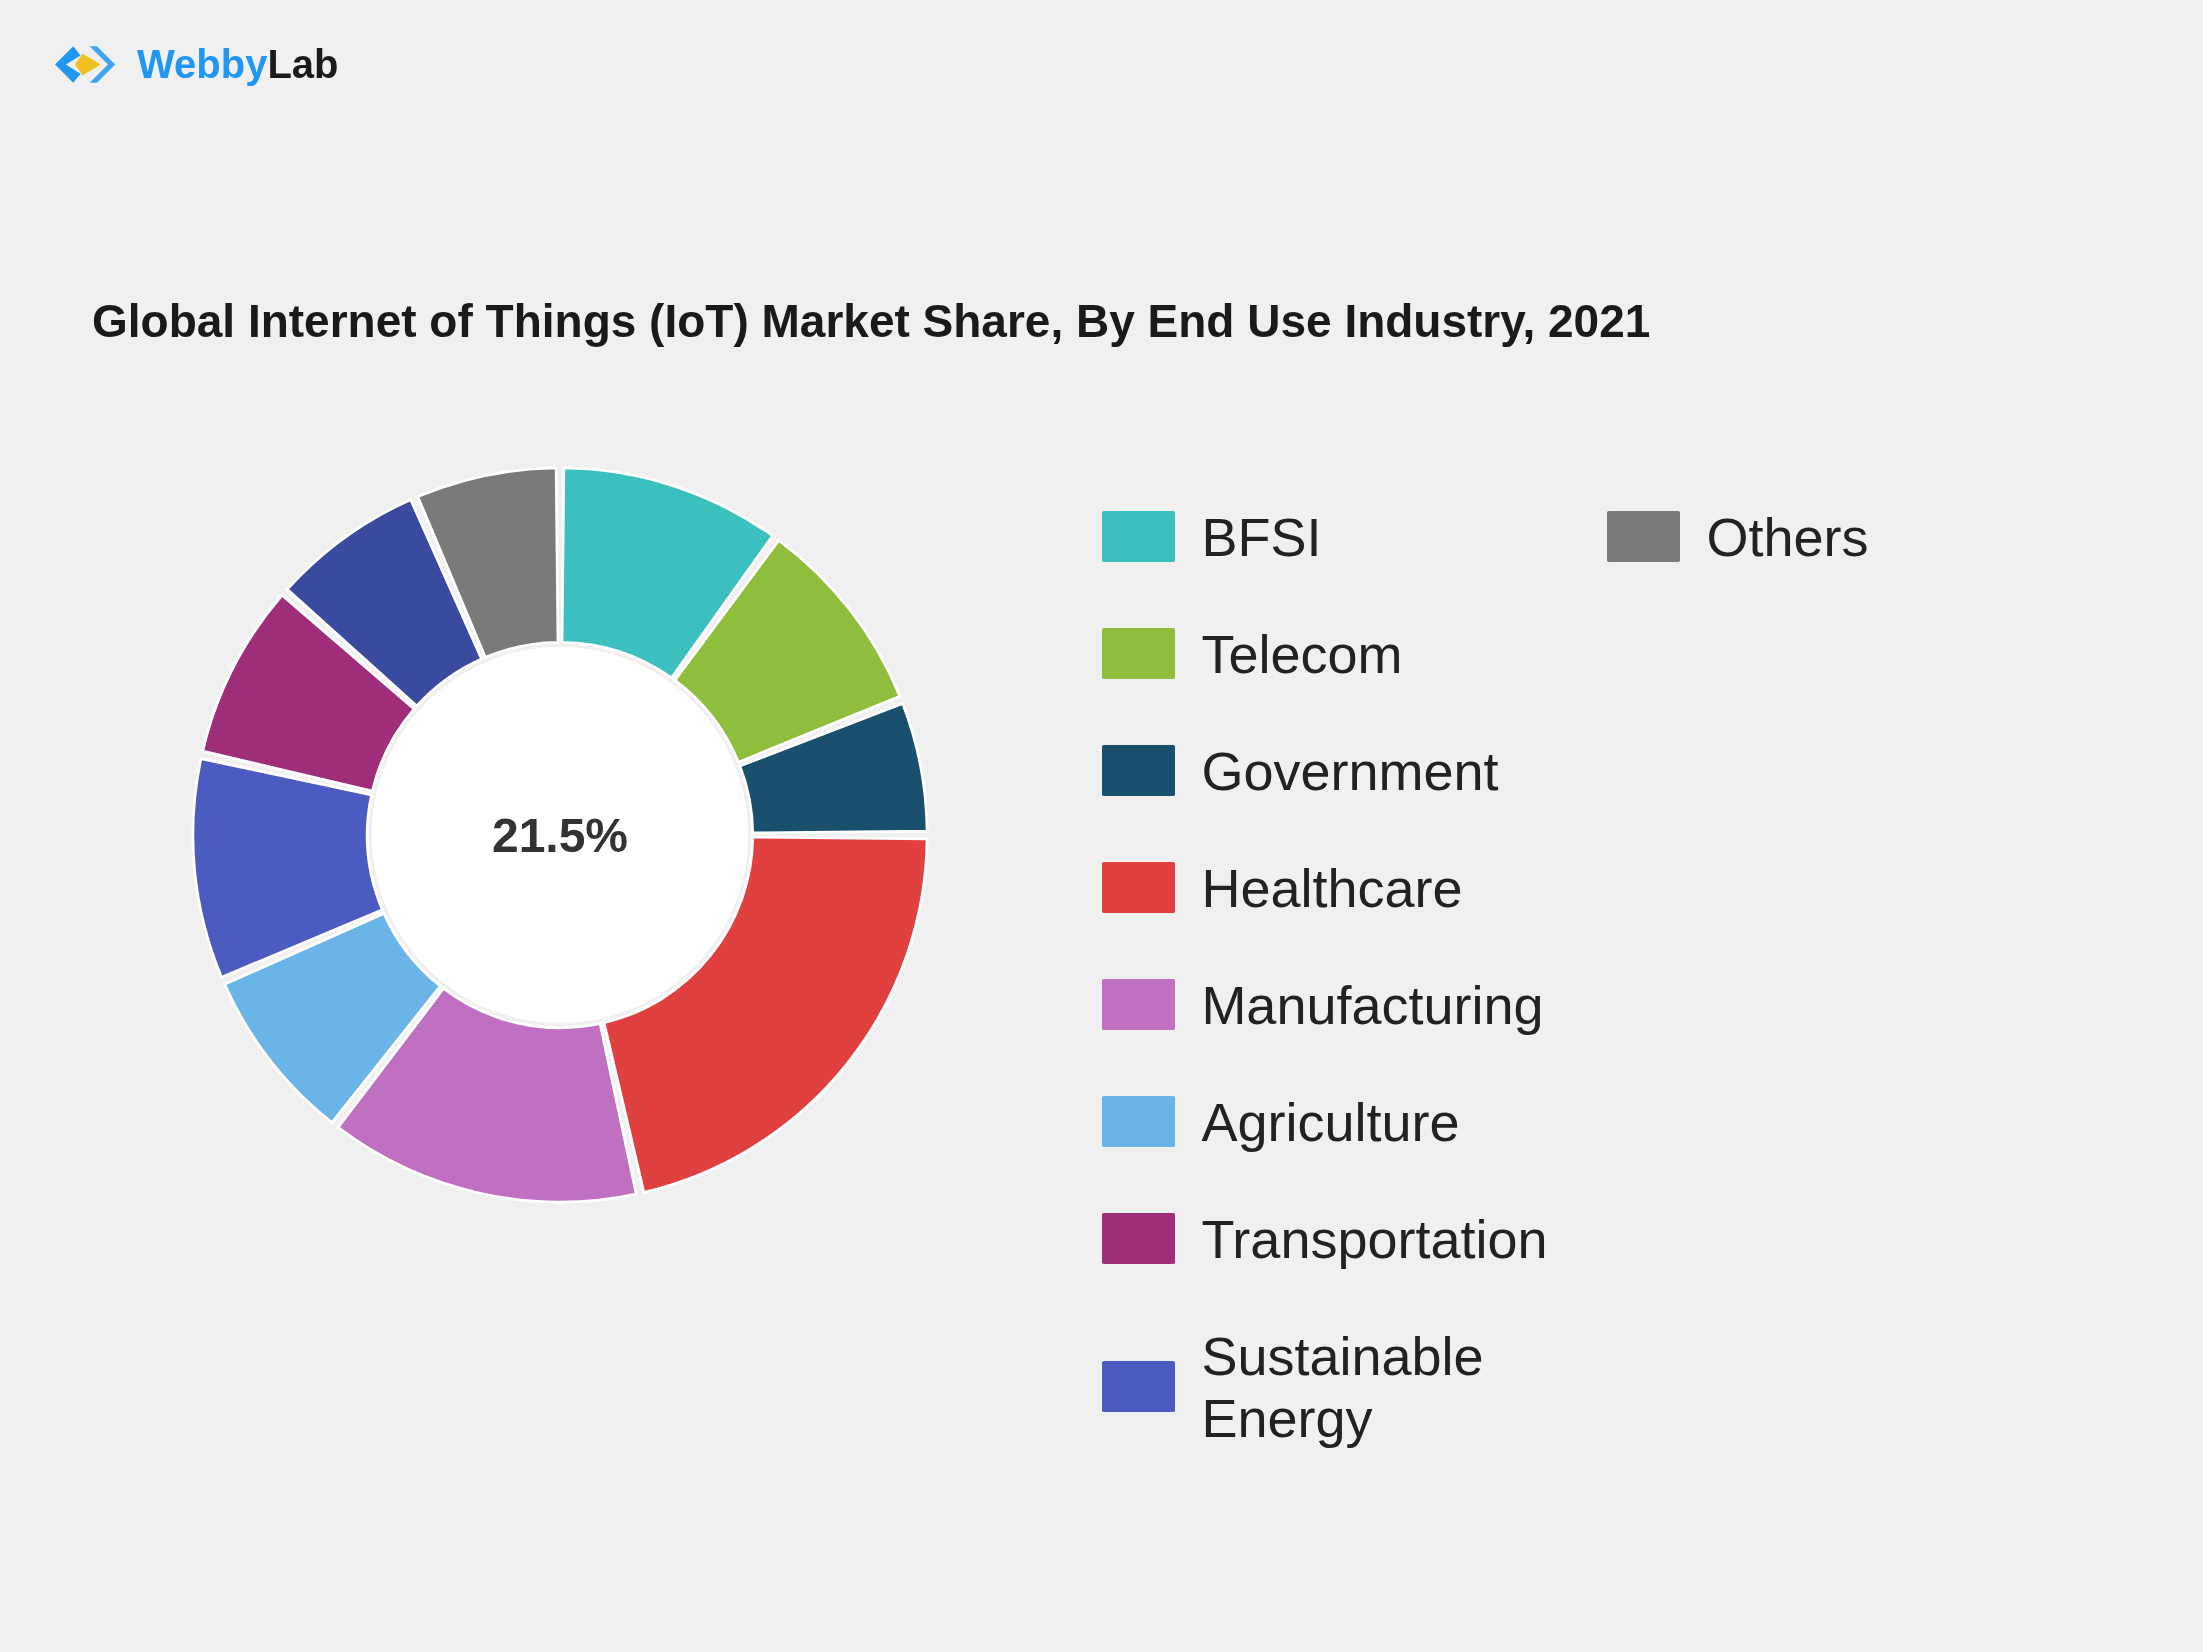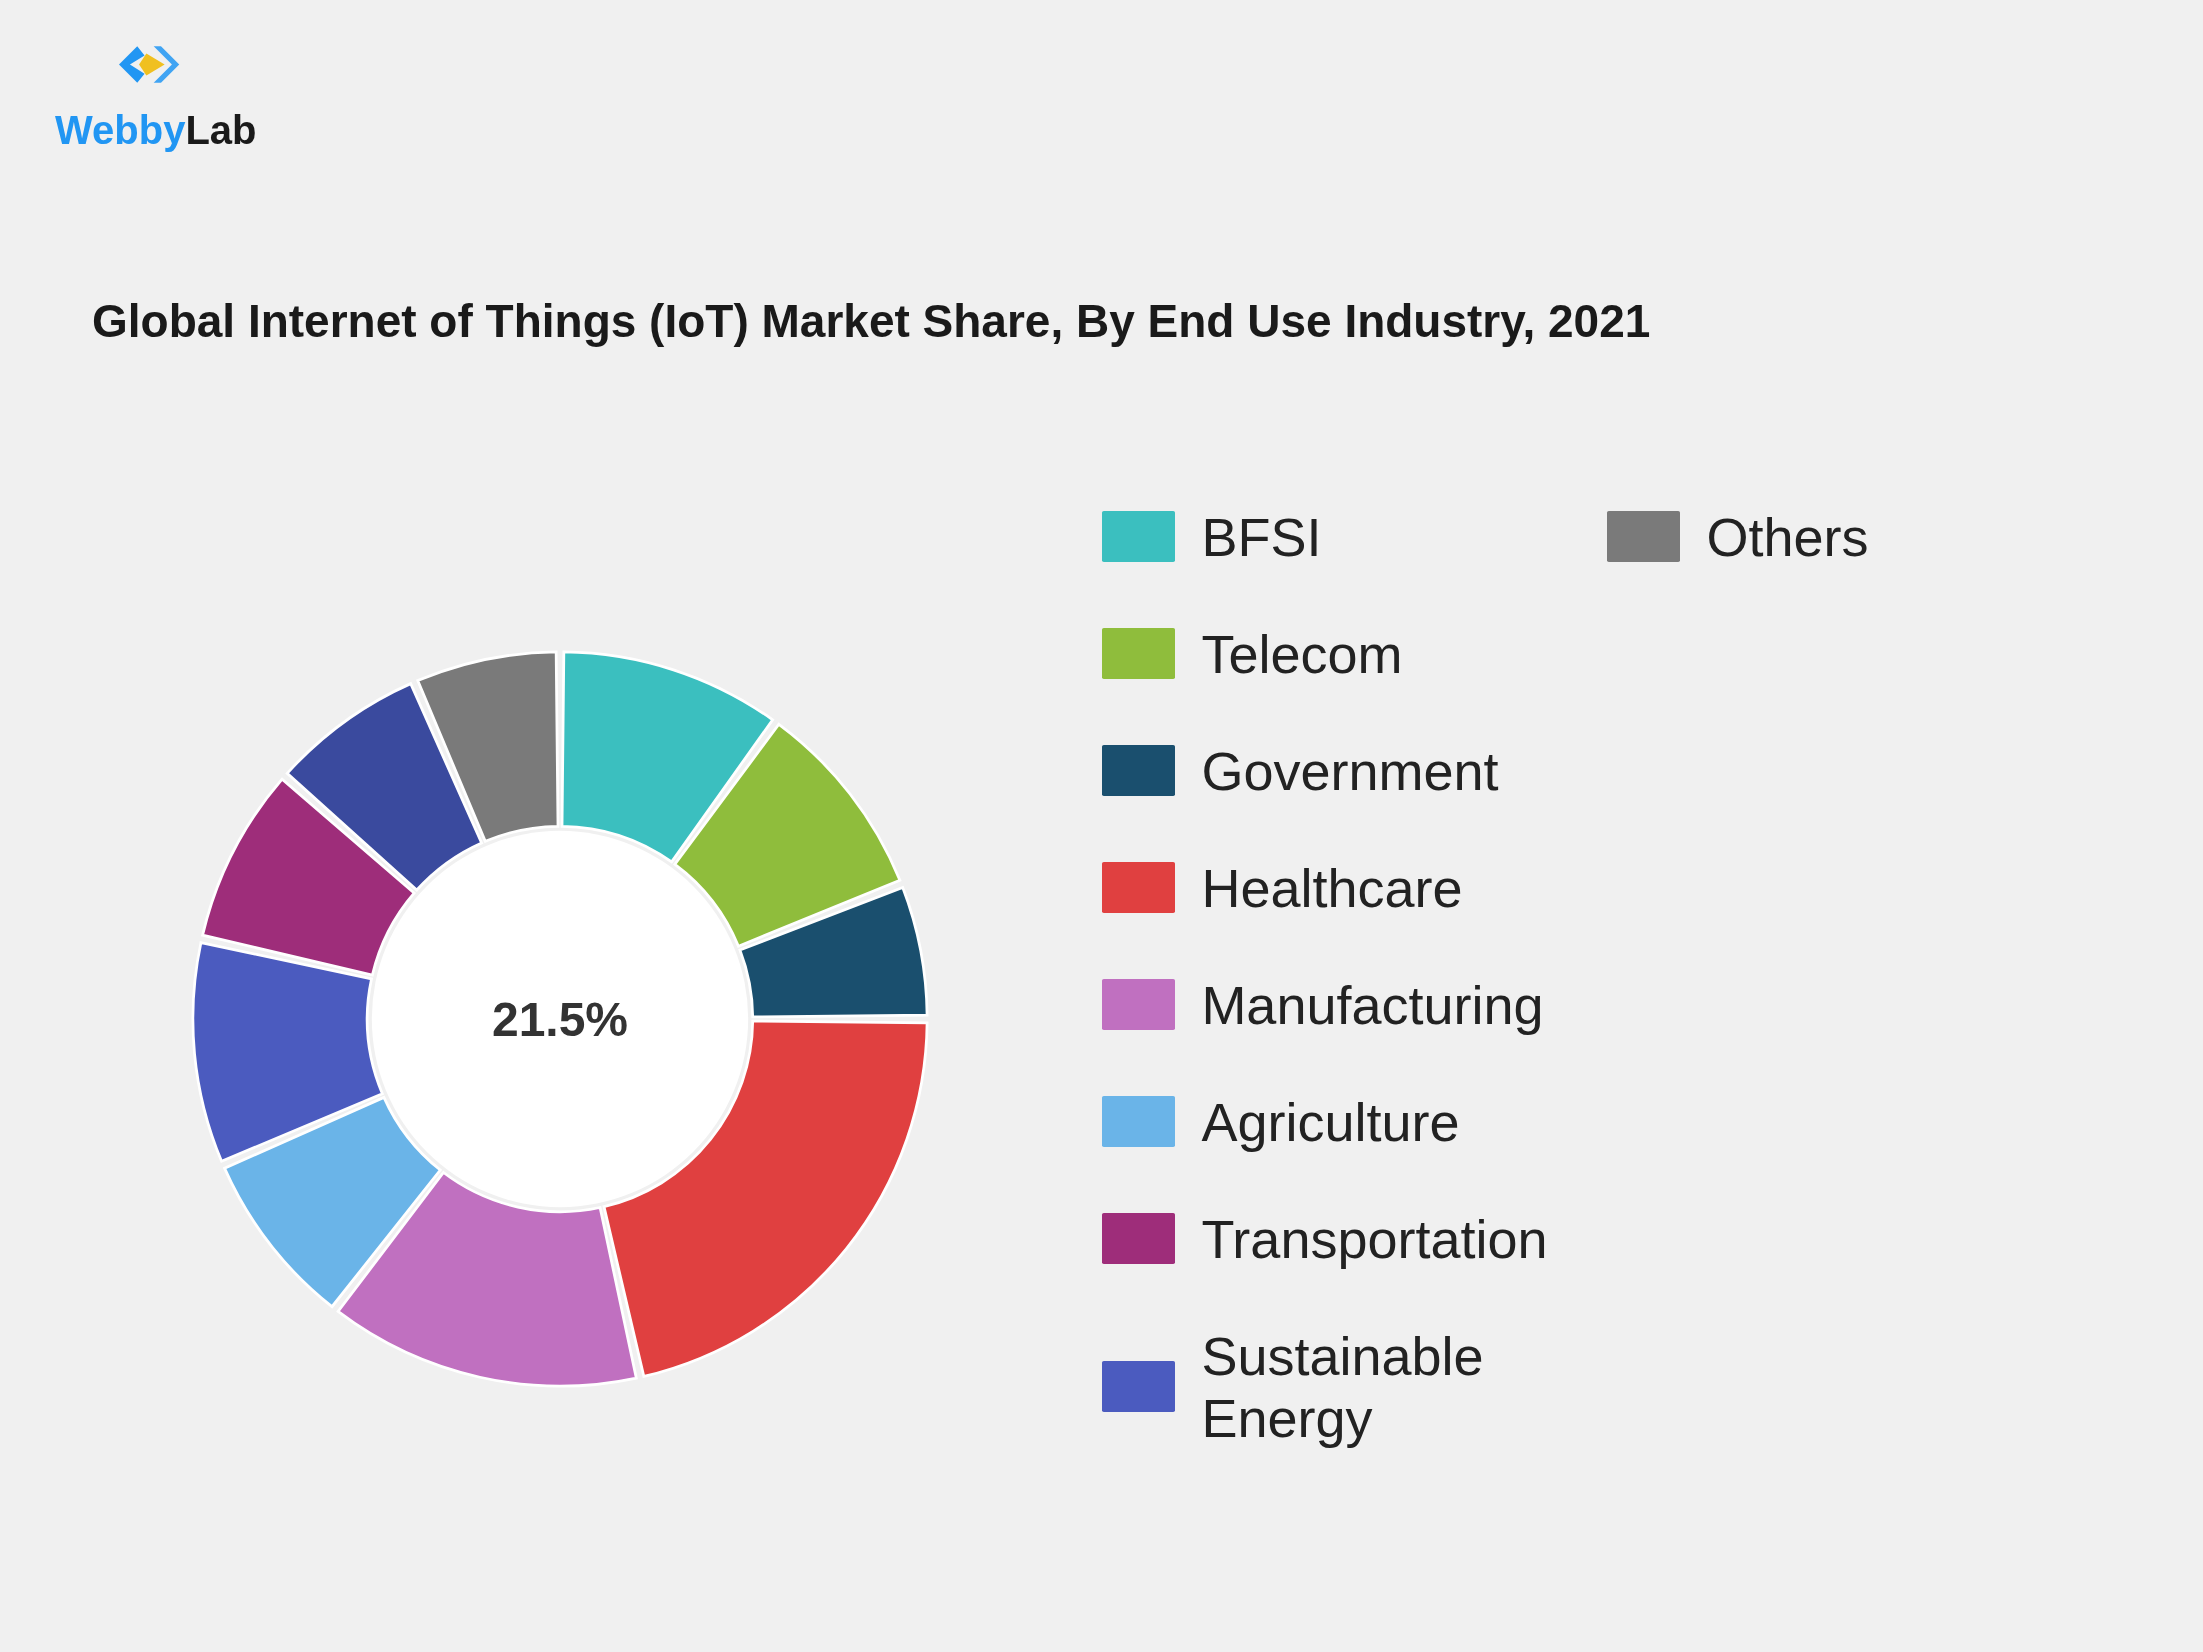--- a/index.html
+++ b/index.html
@@ -15,22 +15,21 @@
       height: 1653px;
       background: #f0f0f0;
       position: relative;
     }
     .logo-area {
       position: absolute;
       top: 37px;
       left: 55px;
       display: flex;
       align-items: center;
-      gap: 16px;
-      flex-direction: column;
+      gap: 9px;
     }
     .logo-icon {
       width: 73px;
       height: 55px;
     }
     .logo-text {
       font-family: Arial, sans-serif;
       font-size: 40px;
       font-weight: bold;
       color: #1a1a1a;
@@ -47,21 +46,21 @@
       color: #1a1a1a;
       font-family: Arial, sans-serif;
     }
     .chart-area {
       position: absolute;
       top: 422px;
       left: 55px;
       width: 1010px;
       height: 1010px;
       display: flex;
-      align-items: flex-end;
+      align-items: flex-start;
       justify-content: center;
     }
     .donut-container {
       position: relative;
       width: 826px;
       height: 826px;
     }
     .donut-label {
       position: absolute;
       top: 50%;

